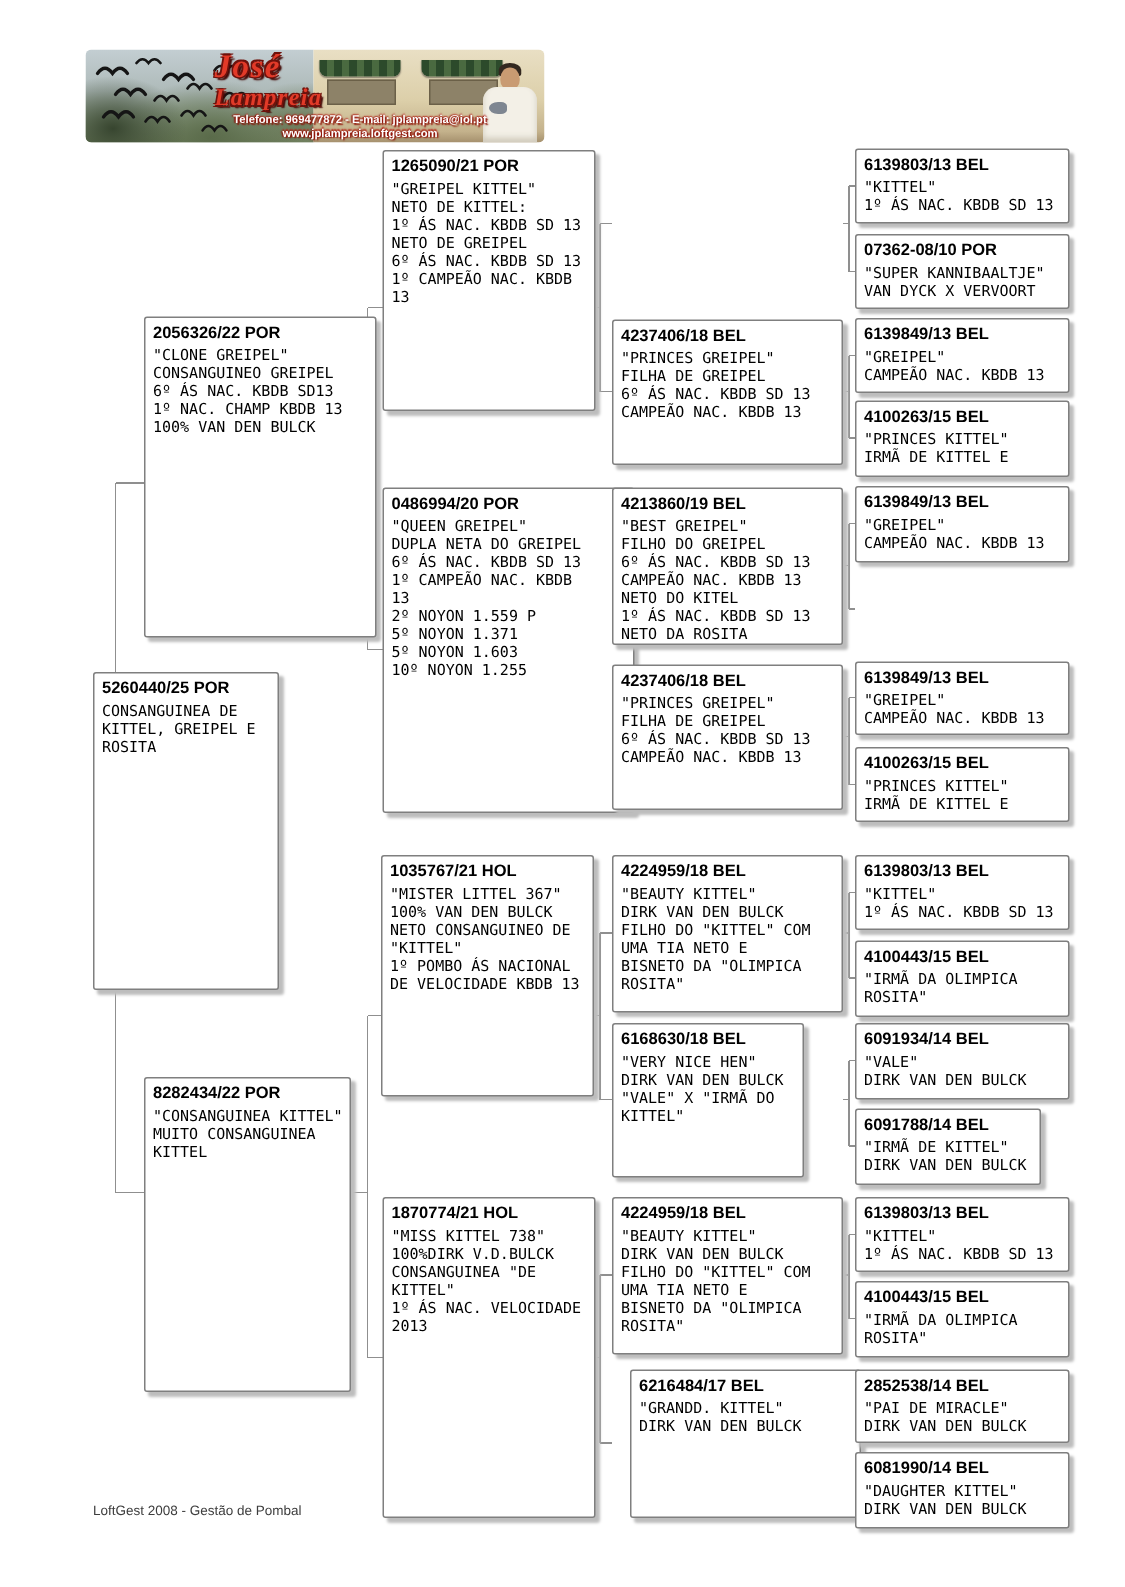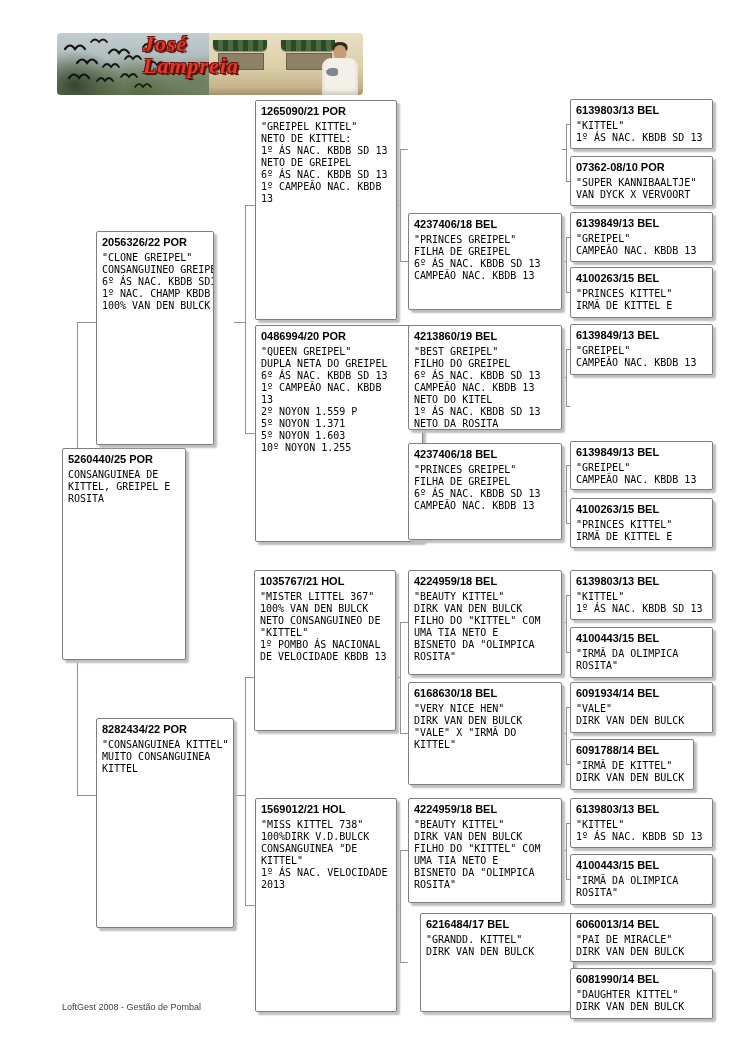--- a/index.html
+++ b/index.html
@@ -36,21 +36,21 @@
   .head{position:absolute;left:50%;top:3px;transform:translateX(-50%);width:13px;height:15px;
         background:#c99b72;border-radius:50% 50% 45% 45%;}
   .coat{position:absolute;left:50%;top:16px;transform:translateX(-50%);width:36px;height:37px;
         background:#f3f0e7;border-radius:9px 9px 0 0;box-shadow:inset 0 -3px 4px #cfc9ba;}
   .pigeon{position:absolute;left:6px;top:26px;width:12px;height:8px;background:#7e8691;
           border-radius:60% 40% 40% 60%;}
   .bname{position:absolute;left:86px;top:0;width:184px;text-align:left;z-index:3;
          font-family:"Liberation Serif",serif;font-style:italic;font-weight:bold;color:#e23a28;
          text-shadow:-1px -1px 0 #6e120c,1px -1px 0 #6e120c,-1px 1px 0 #6e120c,1px 1px 0 #6e120c,2px 2px 1px #400805;}
   .bname .n1{font-size:22px;line-height:22px;letter-spacing:1px;}
-  .bname .n2{font-size:22px;line-height:21px;letter-spacing:1px;}
+  .bname .n2{font-size:16px;line-height:21px;letter-spacing:1px;}
   .bcontact{position:absolute;left:64px;bottom:2px;width:238px;text-align:center;z-index:3;
             font:bold 7.5px/9px "Liberation Sans",sans-serif;color:#fff;
             text-shadow:1px 1px 1px #8e0f05,-1px 0 1px #8e0f05,0 -1px 1px #b8251a;}
   .birds{position:absolute;left:0;top:0;}
   
   #footer{position:absolute;left:62px;top:1002px;font:9px "Liberation Sans",sans-serif;color:#3d3d3d;z-index:2;}
 </style>
 </head>
 <body>
 
@@ -103,45 +103,49 @@
         <div class="hair"></div>
         <div class="head"></div>
         <div class="coat"></div>
         <div class="pigeon"></div>
       </div>
     </div>
     <div class="bname">
       <div class="n1">José</div>
       <div class="n2">Lampreia</div>
     </div>
+    <div class="bcontact">
+      <div>Telefone: 969477872 - E-mail: jplampreia@iol.pt</div>
+      <div>www.jplampreia.loftgest.com</div>
+    </div>
   </div>
 
   <div class="pbox" style="left:62px;top:448px;width:124px;height:212px">
     <div class="ring">5260440/25 POR</div>
     <div class="info">CONSANGUINEA DE
 KITTEL, GREIPEL E
 ROSITA</div>
   </div>
 
-  <div class="pbox" style="left:96px;top:231px;width:118px;height:214px">
+  <div class="pbox" style="left:96px;top:211px;width:155px;height:214px">
     <div class="ring">2056326/22 POR</div>
     <div class="info">"CLONE GREIPEL"
 CONSANGUINEO GREIPEL
 6º ÁS NAC. KBDB SD13
 1º NAC. CHAMP KBDB 13
 100% VAN DEN BULCK</div>
   </div>
   <div class="pbox" style="left:96px;top:718px;width:138px;height:210px">
     <div class="ring">8282434/22 POR</div>
     <div class="info">"CONSANGUINEA KITTEL"
 MUITO CONSANGUINEA
 KITTEL</div>
   </div>
 
-  <div class="pbox" style="left:255px;top:100px;width:142px;height:220px">
+  <div class="pbox" style="left:255px;top:100px;width:142px;height:174px">
     <div class="ring">1265090/21 POR</div>
     <div class="info">"GREIPEL KITTEL"
 NETO DE KITTEL:
 1º ÁS NAC. KBDB SD 13
 NETO DE GREIPEL
 6º ÁS NAC. KBDB SD 13
 1º CAMPEÃO NAC. KBDB
 13</div>
   </div>
   <div class="pbox" style="left:255px;top:325px;width:168px;height:217px">
@@ -159,21 +163,21 @@
   <div class="pbox" style="left:254px;top:570px;width:142px;height:161px">
     <div class="ring">1035767/21 HOL</div>
     <div class="info">"MISTER LITTEL 367"
 100% VAN DEN BULCK
 NETO CONSANGUINEO DE
 "KITTEL"
 1º POMBO ÁS NACIONAL
 DE VELOCIDADE KBDB 13</div>
   </div>
   <div class="pbox" style="left:255px;top:798px;width:142px;height:214px">
-    <div class="ring">1569012/21 HOL</div>
+    <div class="ring">1870774/21 HOL</div>
     <div class="info">"MISS KITTEL 738"
 100%DIRK V.D.BULCK
 CONSANGUINEA "DE
 KITTEL"
 1º ÁS NAC. VELOCIDADE
 2013</div>
   </div>
 
   <div class="pbox" style="left:408px;top:213px;width:154px;height:97px">
     <div class="ring">4237406/18 BEL</div>
@@ -201,21 +205,21 @@
   </div>
   <div class="pbox" style="left:408px;top:570px;width:154px;height:105px">
     <div class="ring">4224959/18 BEL</div>
     <div class="info">"BEAUTY KITTEL"
 DIRK VAN DEN BULCK
 FILHO DO "KITTEL" COM
 UMA TIA NETO E
 BISNETO DA "OLIMPICA
 ROSITA"</div>
   </div>
-  <div class="pbox" style="left:408px;top:682px;width:154px;height:103px">
+  <div class="pbox" style="left:408px;top:682px;width:128px;height:103px">
     <div class="ring">6168630/18 BEL</div>
     <div class="info">"VERY NICE HEN"
 DIRK VAN DEN BULCK
 "VALE" X "IRMÃ DO
 KITTEL"</div>
   </div>
   <div class="pbox" style="left:408px;top:798px;width:154px;height:105px">
     <div class="ring">4224959/18 BEL</div>
     <div class="info">"BEAUTY KITTEL"
 DIRK VAN DEN BULCK
@@ -289,21 +293,21 @@
     <div class="ring">6139803/13 BEL</div>
     <div class="info">"KITTEL"
 1º ÁS NAC. KBDB SD 13</div>
   </div>
   <div class="pbox" style="left:570px;top:854px;width:143px;height:51px">
     <div class="ring">4100443/15 BEL</div>
     <div class="info">"IRMÃ DA OLIMPICA
 ROSITA"</div>
   </div>
   <div class="pbox" style="left:570px;top:913px;width:143px;height:49px">
-    <div class="ring">6060013/14 BEL</div>
+    <div class="ring">2852538/14 BEL</div>
     <div class="info">"PAI DE MIRACLE"
 DIRK VAN DEN BULCK</div>
   </div>
   <div class="pbox" style="left:570px;top:968px;width:143px;height:51px">
     <div class="ring">6081990/14 BEL</div>
     <div class="info">"DAUGHTER KITTEL"
 DIRK VAN DEN BULCK</div>
   </div>
 
   <div id="footer">LoftGest 2008 - Gestão de Pombal</div>

